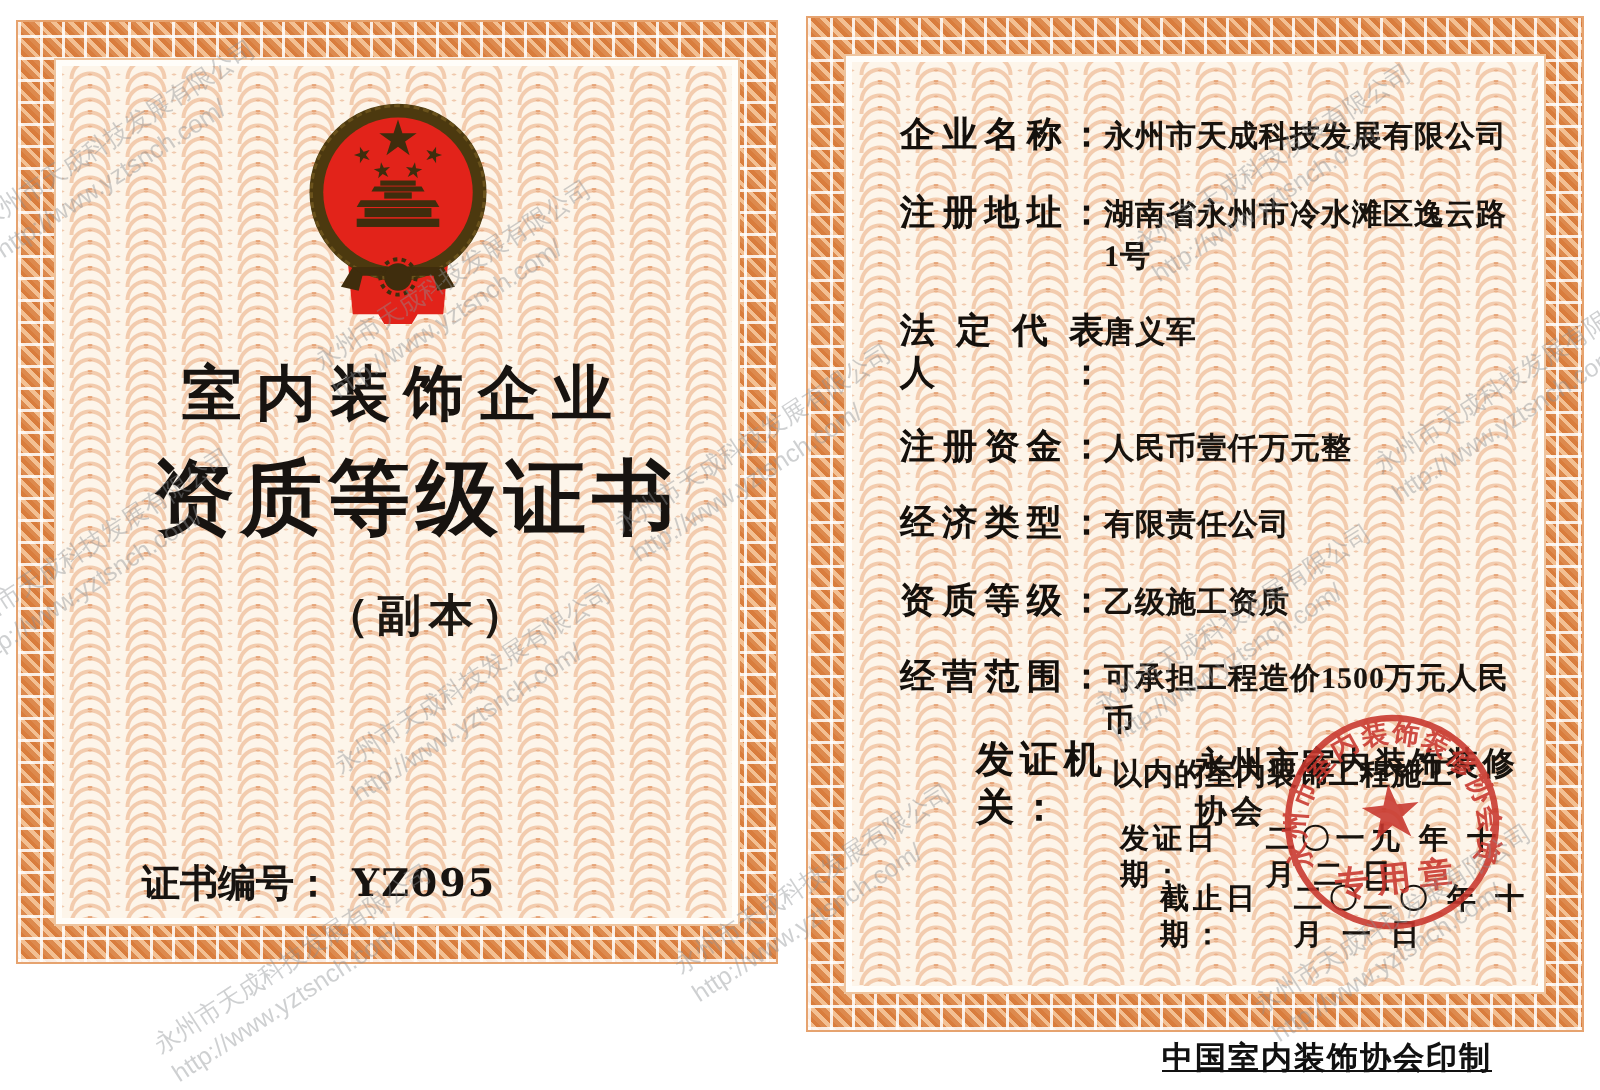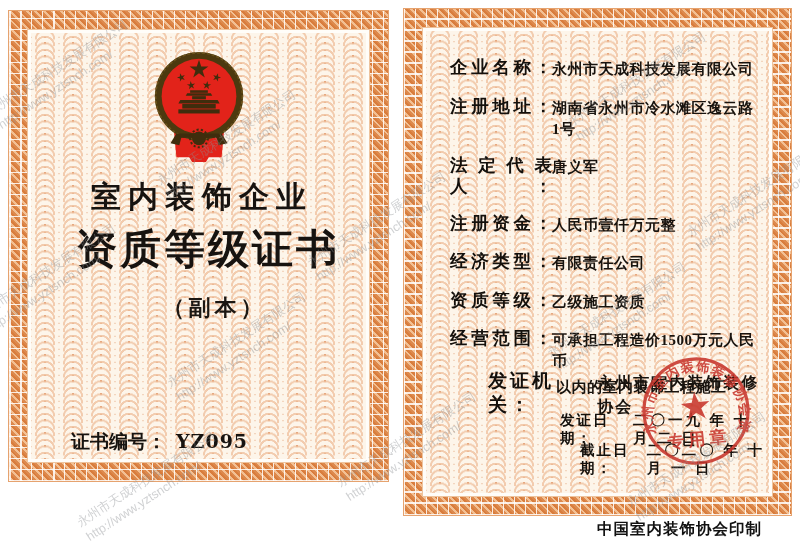--- a/index.html
+++ b/index.html
@@ -60,21 +60,21 @@
   .daterow{position:absolute;left:134px;display:flex;line-height:18px;align-items:center;}
   .daterow .dlabel{font-size:14.5px;font-weight:bold;letter-spacing:2px;color:#14100c;}
   .daterow .dvalue{font-size:14.5px;font-weight:bold;letter-spacing:3px;color:#18130e;margin-left:14px;}
   .date-issue{top:380px;}
   .date-expire{top:410px;margin-left:20px;}
 
   .seal{position:absolute;left:212px;top:322px;width:116px;height:116px;
         transform:rotate(-6deg);opacity:.88;pointer-events:none;}
 
   .footer-print{position:absolute;left:0;right:0;top:519px;text-align:right;
-        padding-right:38px;font-size:15.5px;font-weight:bold;color:#111;letter-spacing:1px;}
+        padding-right:54px;font-size:15.5px;font-weight:bold;color:#111;letter-spacing:1px;text-decoration:underline;}
 
   
   .wm{position:absolute;transform:rotate(-33deg);color:#8d9094;opacity:.42;
       font-size:12.5px;line-height:17px;white-space:nowrap;pointer-events:none;z-index:6;
       font-family:"Liberation Sans","DejaVu Sans",sans-serif;}
   .wm span{display:block;}
 </style>
 </head>
 <body>
 

